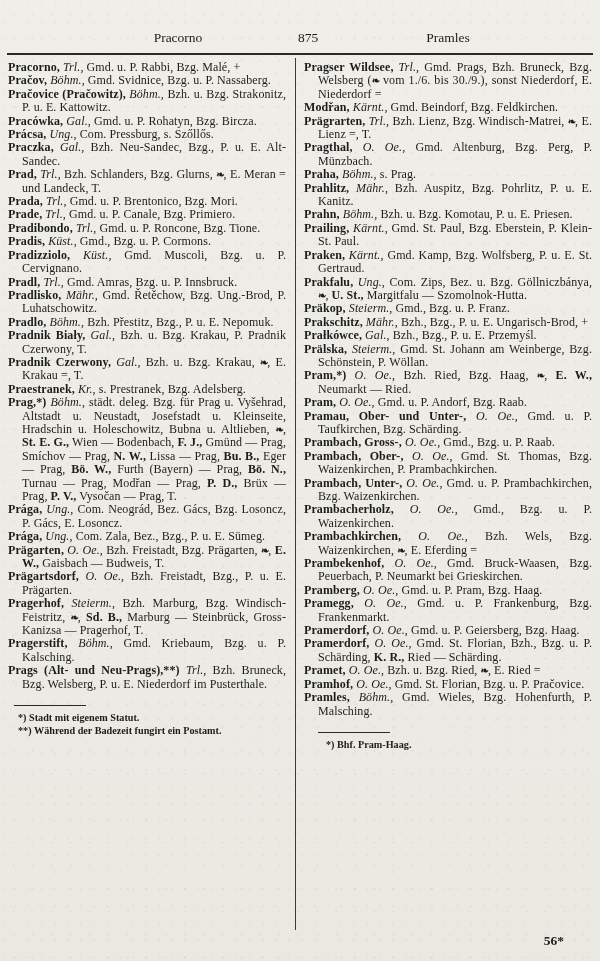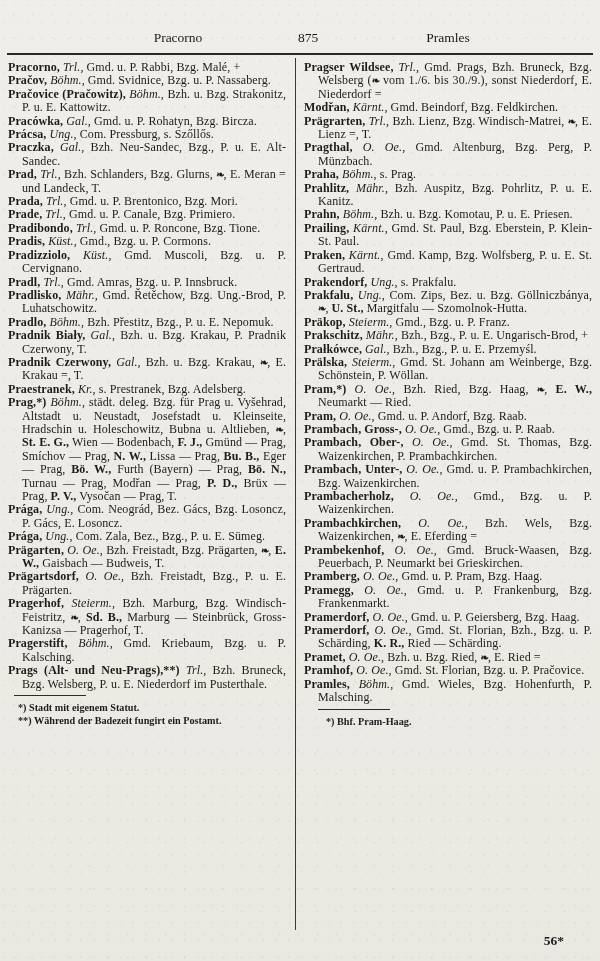--- a/index.html
+++ b/index.html
@@ -25,21 +25,21 @@
   .col.left{width:284px;padding-right:6px;}
   .col.right{width:300px;padding-left:12px;}
   .entry{
     font-size:12px;line-height:13.4px;text-align:justify;
     padding-left:14px;text-indent:-14px;
     letter-spacing:0.1px;
   }
   .entry .b{font-weight:bold;}
   .entry .i{font-style:italic;}
   .tg{font-size:10px;font-weight:bold;letter-spacing:-1px;}
-  .fnblock{margin-top:4px;}
+  .fnblock{margin-top:14px;}
   .fnrule{width:72px;height:1px;background:#2a2a28;margin:0 0 5px 6px;}
   .fnline{font-size:10.2px;font-weight:bold;line-height:13px;padding-left:22px;text-indent:-12px;}
   .fnblock.right .fnline{padding-left:34px;}
   .fnblock.right .fnrule{margin-left:14px;}
   .pagenum{position:absolute;right:36px;bottom:12px;font-size:13.5px;font-weight:bold;}
 </style>
 </head>
 <body>
 
 <div class="page">
@@ -95,28 +95,28 @@
       <div id="right-entries">
           <div class="entry"><span class="b">Pragser Wildsee, </span><span class="i">Trl.</span><span>, Gmd. Prags, Bzh. Bruneck, Bzg. Welsberg (</span><span class="tg">❧</span><span> vom 1./6. bis 30./9.), sonst Niederdorf, E. Niederdorf =</span></div>
           <div class="entry"><span class="b">Modřan, </span><span class="i">Kärnt.</span><span>, Gmd. Beindorf, Bzg. Feldkirchen.</span></div>
           <div class="entry"><span class="b">Prägrarten, </span><span class="i">Trl.</span><span>, Bzh. Lienz, Bzg. Windisch-Matrei, </span><span class="tg">❧</span><span>, E. Lienz =, T.</span></div>
           <div class="entry"><span class="b">Pragthal, </span><span class="i">O. Oe.</span><span>, Gmd. Altenburg, Bzg. Perg, P. Münzbach.</span></div>
           <div class="entry"><span class="b">Praha, </span><span class="i">Böhm.</span><span>, s. Prag.</span></div>
           <div class="entry"><span class="b">Prahlitz, </span><span class="i">Mähr.</span><span>, Bzh. Auspitz, Bzg. Pohrlitz, P. u. E. Kanitz.</span></div>
           <div class="entry"><span class="b">Prahn, </span><span class="i">Böhm.</span><span>, Bzh. u. Bzg. Komotau, P. u. E. Priesen.</span></div>
           <div class="entry"><span class="b">Prailing, </span><span class="i">Kärnt.</span><span>, Gmd. St. Paul, Bzg. Eberstein, P. Klein-St. Paul.</span></div>
           <div class="entry"><span class="b">Praken, </span><span class="i">Kärnt.</span><span>, Gmd. Kamp, Bzg. Wolfsberg, P. u. E. St. Gertraud.</span></div>
-          <div class="entry"><span class="b">Prakendorf, </span><span class="i">Ung.</span><span>, s. Prakfalu.</span></div>
           <div class="entry"><span class="b">Prakfalu, </span><span class="i">Ung.</span><span>, Com. Zips, Bez. u. Bzg. Göllniczbánya, </span><span class="tg">❧</span><span>, </span><span class="b">U. St.,</span><span> Margitfalu — Szomolnok-Hutta.</span></div>
           <div class="entry"><span class="b">Präkop, </span><span class="i">Steierm.</span><span>, Gmd., Bzg. u. P. Franz.</span></div>
           <div class="entry"><span class="b">Prakschitz, </span><span class="i">Mähr.</span><span>, Bzh., Bzg., P. u. E. Ungarisch-Brod, +</span></div>
           <div class="entry"><span class="b">Prałkówce, </span><span class="i">Gal.</span><span>, Bzh., Bzg., P. u. E. Przemyśl.</span></div>
           <div class="entry"><span class="b">Prälska, </span><span class="i">Steierm.</span><span>, Gmd. St. Johann am Weinberge, Bzg. Schönstein, P. Wöllan.</span></div>
           <div class="entry"><span class="b">Pram,*) </span><span class="i">O. Oe.</span><span>, Bzh. Ried, Bzg. Haag, </span><span class="tg">❧</span><span>, </span><span class="b">E. W.,</span><span> Neumarkt — Ried.</span></div>
           <div class="entry"><span class="b">Pram, </span><span class="i">O. Oe.</span><span>, Gmd. u. P. Andorf, Bzg. Raab.</span></div>
+          <div class="entry"><span class="b">Pramau, Ober- und Unter-, </span><span class="i">O. Oe.</span><span>, Gmd. u. P. Taufkirchen, Bzg. Schärding.</span></div>
           <div class="entry"><span class="b">Prambach, Gross-, </span><span class="i">O. Oe.</span><span>, Gmd., Bzg. u. P. Raab.</span></div>
           <div class="entry"><span class="b">Prambach, Ober-, </span><span class="i">O. Oe.</span><span>, Gmd. St. Thomas, Bzg. Waizenkirchen, P. Prambachkirchen.</span></div>
           <div class="entry"><span class="b">Prambach, Unter-, </span><span class="i">O. Oe.</span><span>, Gmd. u. P. Prambachkirchen, Bzg. Waizenkirchen.</span></div>
           <div class="entry"><span class="b">Prambacherholz, </span><span class="i">O. Oe.</span><span>, Gmd., Bzg. u. P. Waizenkirchen.</span></div>
           <div class="entry"><span class="b">Prambachkirchen, </span><span class="i">O. Oe.</span><span>, Bzh. Wels, Bzg. Waizenkirchen, </span><span class="tg">❧</span><span>, E. Eferding =</span></div>
           <div class="entry"><span class="b">Prambekenhof, </span><span class="i">O. Oe.</span><span>, Gmd. Bruck-Waasen, Bzg. Peuerbach, P. Neumarkt bei Grieskirchen.</span></div>
           <div class="entry"><span class="b">Pramberg, </span><span class="i">O. Oe.</span><span>, Gmd. u. P. Pram, Bzg. Haag.</span></div>
           <div class="entry"><span class="b">Pramegg, </span><span class="i">O. Oe.</span><span>, Gmd. u. P. Frankenburg, Bzg. Frankenmarkt.</span></div>
           <div class="entry"><span class="b">Pramerdorf, </span><span class="i">O. Oe.</span><span>, Gmd. u. P. Geiersberg, Bzg. Haag.</span></div>
           <div class="entry"><span class="b">Pramerdorf, </span><span class="i">O. Oe.</span><span>, Gmd. St. Florian, Bzh., Bzg. u. P. Schärding, </span><span class="b">K. R.,</span><span> Ried — Schärding.</span></div>

